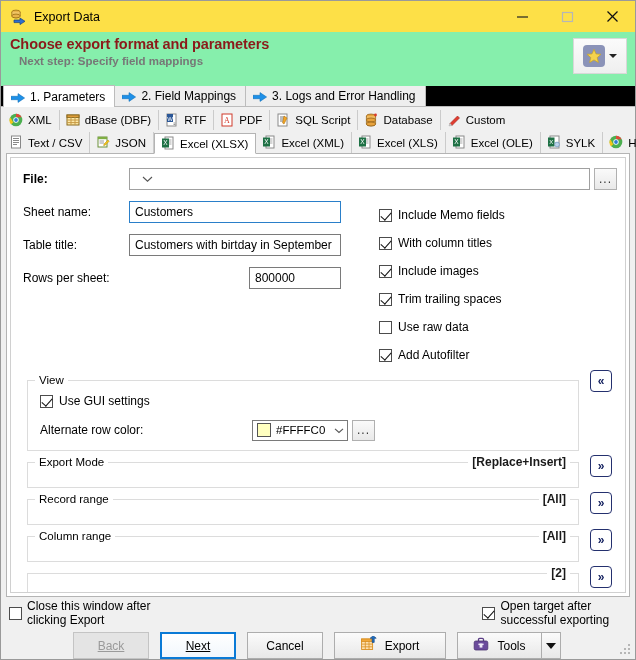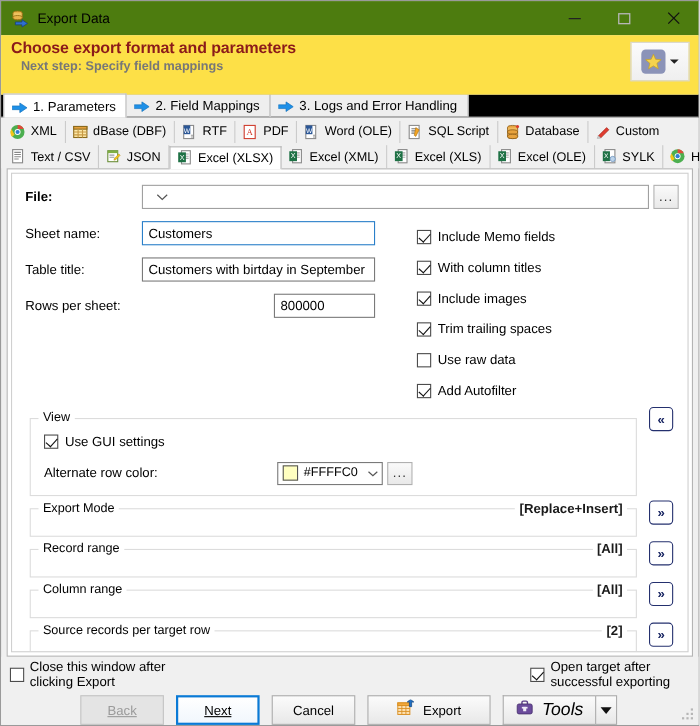--- a/index.html
+++ b/index.html
@@ -17,39 +17,39 @@
     width: 636px; height: 660px;
     background: #f0f0f0;
     border: 1px solid #9a9a9a;
     display: flex;
     flex-direction: column;
   }
 
   
   .titlebar {
     height: 31px;
-    background: #4d7c0f;
+    background: #fde047;
     display: flex;
     align-items: center;
     flex: 0 0 auto;
   }
   .title-icon { width: 16px; height: 16px; margin-left: 9px; position: relative; flex: 0 0 auto; }
   .title-text { margin-left: 8px; font-size: 12.5px; color: #000; }
   .win-controls { margin-left: auto; display: flex; height: 31px; }
   .win-btn {
     width: 45px; height: 31px;
     display: flex; align-items: center; justify-content: center;
   }
   .win-btn svg { display: block; }
 
   
   .header {
     flex: 0 0 auto;
     height: 54px;
-    background: #fde047;
+    background: #86efac;
     position: relative;
     padding: 4px 0 0 9px;
   }
   .header h1 {
     margin: 0; font-size: 14.5px; font-weight: bold;
     color: #8b1a1a; letter-spacing: -0.1px;
   }
   .header h2 {
     margin: 3px 0 0 9px; font-size: 11.5px; font-weight: bold;
     color: #777777;
@@ -260,22 +260,21 @@
   .btn.w4 { width: 112px; }
   .btn.disabled { color: #9a9a9a; background: #e4e4e4; border-color: #c4c4c4; }
   .btn.focus { border: 2px solid #0a7ad6; background: linear-gradient(#ffffff,#f1f7fd); }
   .btn .u { text-decoration: underline; }
   .btn-split { display: flex; height: 27px; }
   .btn-split .main {
     width: 84px; height: 27px;
     background: linear-gradient(#fbfbfb,#e8e8e8);
     border: 1px solid #adadad; border-right: none;
     display: flex; align-items: center; justify-content: center; gap: 8px;
-    font-size: 16px;
-    font-style: italic;
+    font-size: 12px;
   }
   .btn-split .drop {
     width: 20px; height: 27px;
     background: linear-gradient(#fbfbfb,#e8e8e8);
     border: 1px solid #adadad;
     display: flex; align-items: center; justify-content: center;
   }
   .grip {
     position: absolute; right: 3px; bottom: 3px;
     width: 12px; height: 12px;
@@ -399,32 +398,20 @@
         <span>RTF</span>
       </div>
       <div class="fmt-tab">
         <span class="ficon">
           <svg width="14" height="14" viewBox="0 0 14 14">
               <rect x="2" y="1" width="10" height="12" fill="#fff" stroke="#cf3a2b"></rect>
               <text x="7" y="9.6" font-size="8" fill="#d33a2b" text-anchor="middle" font-family="serif">A</text>
             </svg>
         </span>
         <span>PDF</span>
-      </div>
-      <div class="fmt-tab">
-        <span class="ficon">
-          <svg width="14" height="14" viewBox="0 0 14 14">
-              <rect x="2" y="1" width="9" height="12" fill="#fff" stroke="#8a8a8a"></rect>
-              <rect x="2" y="1" width="6" height="8" fill="#2b5797"></rect>
-              <text x="5" y="7.6" font-size="6" fill="#fff" text-anchor="middle" font-family="sans-serif">W</text>
-              <line x1="8.5" y1="10" x2="10.5" y2="10" stroke="#999"></line>
-              <line x1="8.5" y1="11.5" x2="10.5" y2="11.5" stroke="#999"></line>
-            </svg>
-        </span>
-        <span>Word (OLE)</span>
       </div>
       <div class="fmt-tab">
         <span class="ficon">
           <svg width="14" height="14" viewBox="0 0 14 14">
               <rect x="2" y="1" width="9" height="12" fill="#fff" stroke="#8a8a8a"></rect>
               <line x1="4" y1="4" x2="9" y2="4" stroke="#777"></line>
               <line x1="4" y1="6" x2="9" y2="6" stroke="#777"></line>
               <line x1="4" y1="8" x2="7" y2="8" stroke="#777"></line>
               <path d="M8 3 l3 2 -3 6 -1.4 -1 z" fill="#f5a623" stroke="#b07412" stroke-width="0.6"></path>
             </svg>
@@ -657,21 +644,20 @@
       <div class="chev-btn" style="top:-8px; right:-34px;">»</div>
     </div>
 
     <div class="grp collapsed">
       <span class="legend">Column range</span>
       <span class="legend-right">[All]</span>
       <div class="chev-btn" style="top:-8px; right:-34px;">»</div>
     </div>
 
     <div class="grp collapsed">
-      <span class="legend">Source records per target row</span>
       <span class="legend-right">[2]</span>
       <div class="chev-btn" style="top:-8px; right:-34px;">»</div>
     </div>
 
   </div>
   </div>
 
   <div class="bottom">
     <div class="botcbx">
       <span class="c1">

